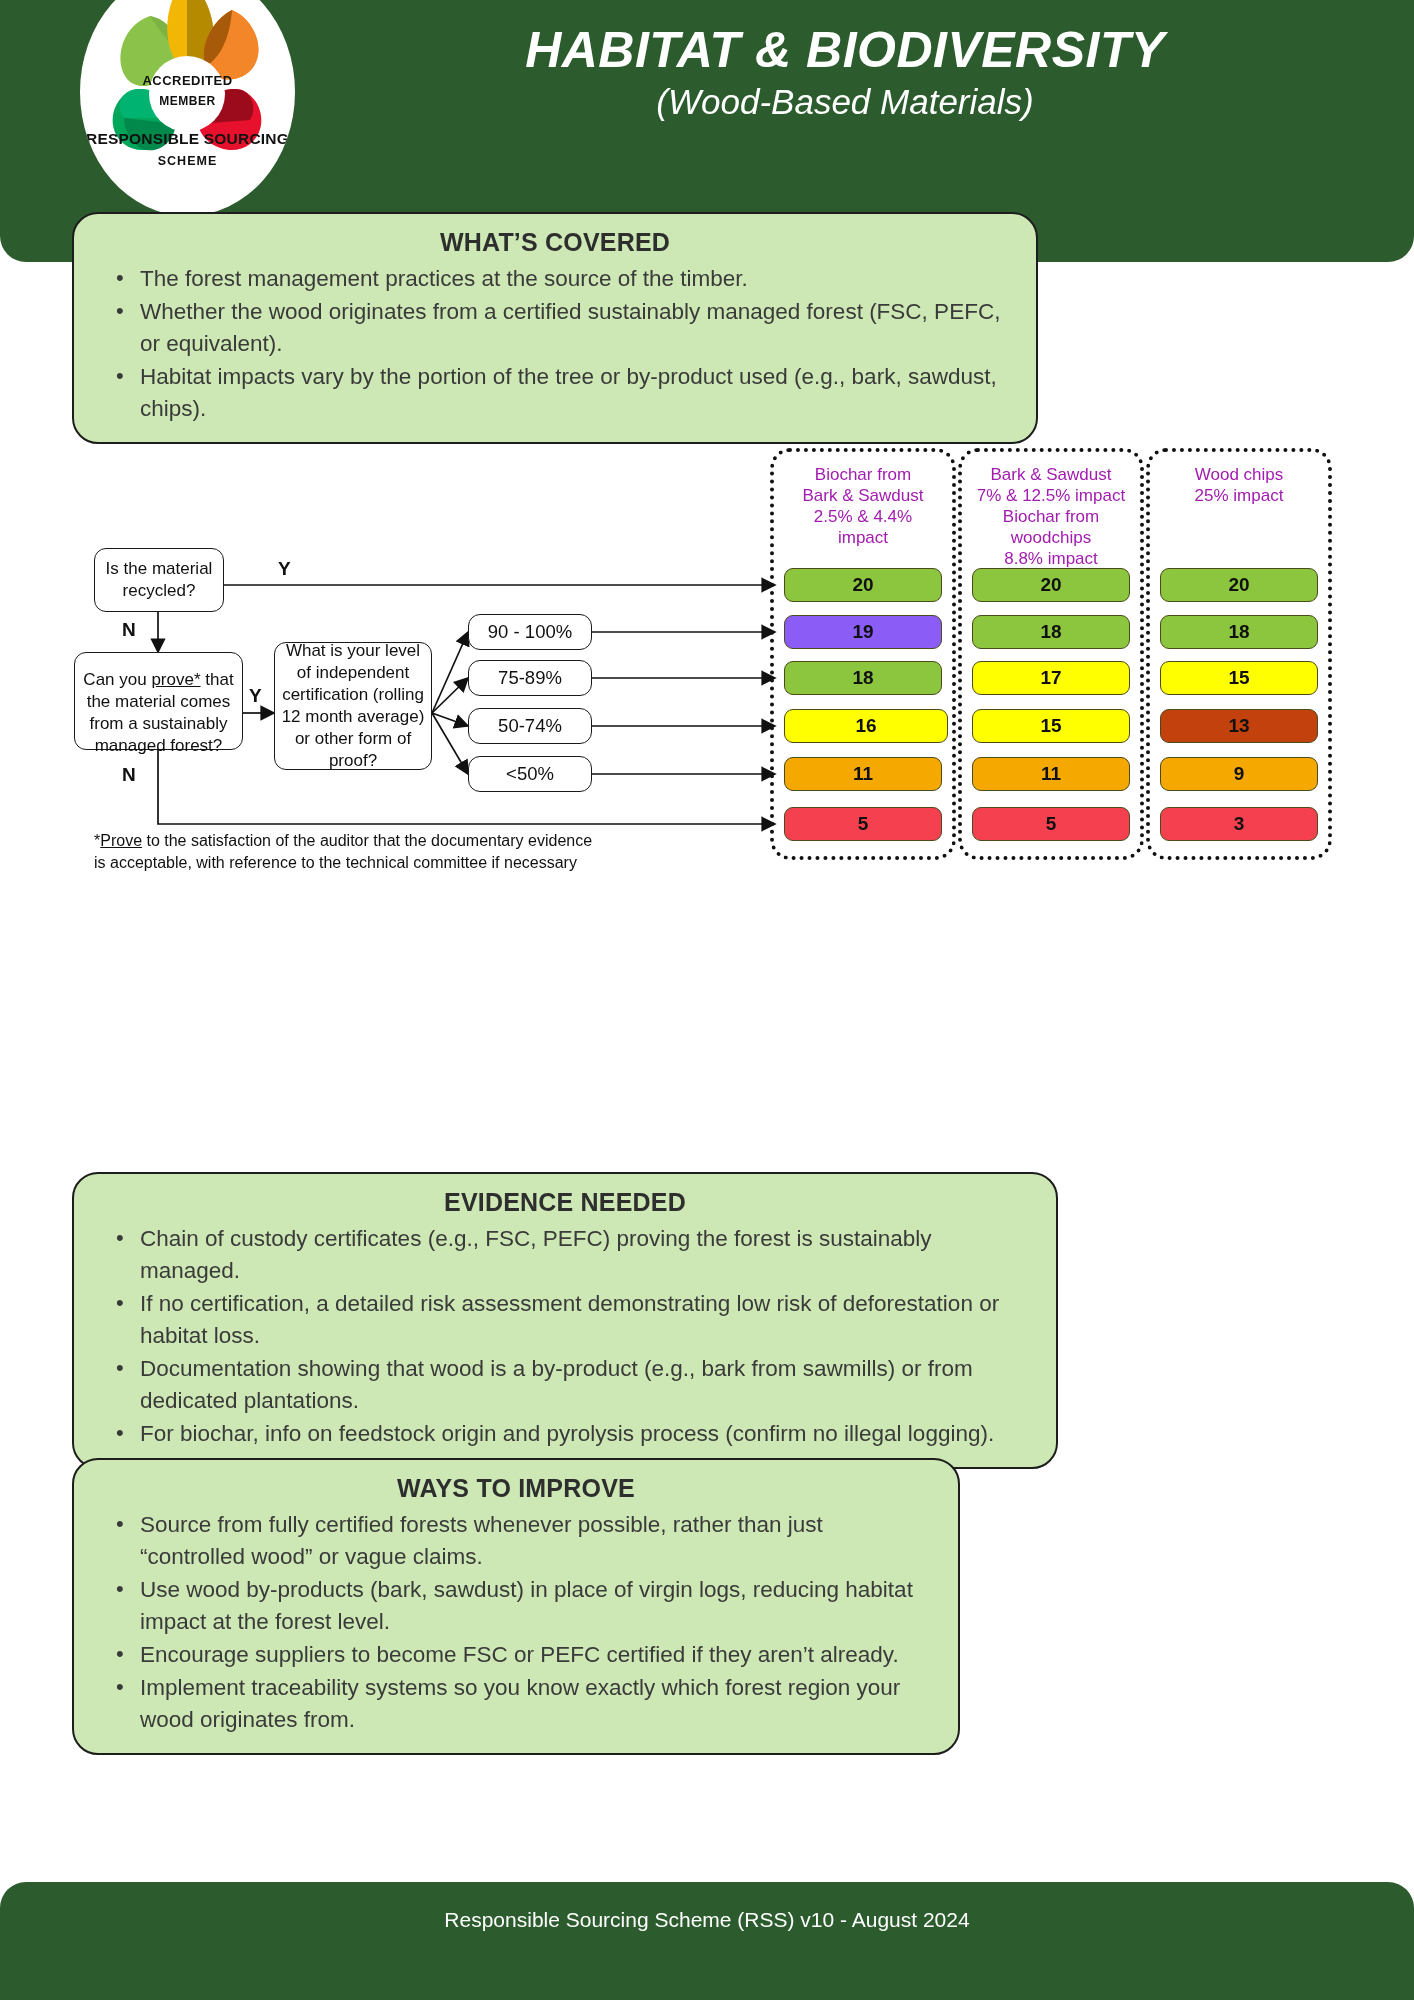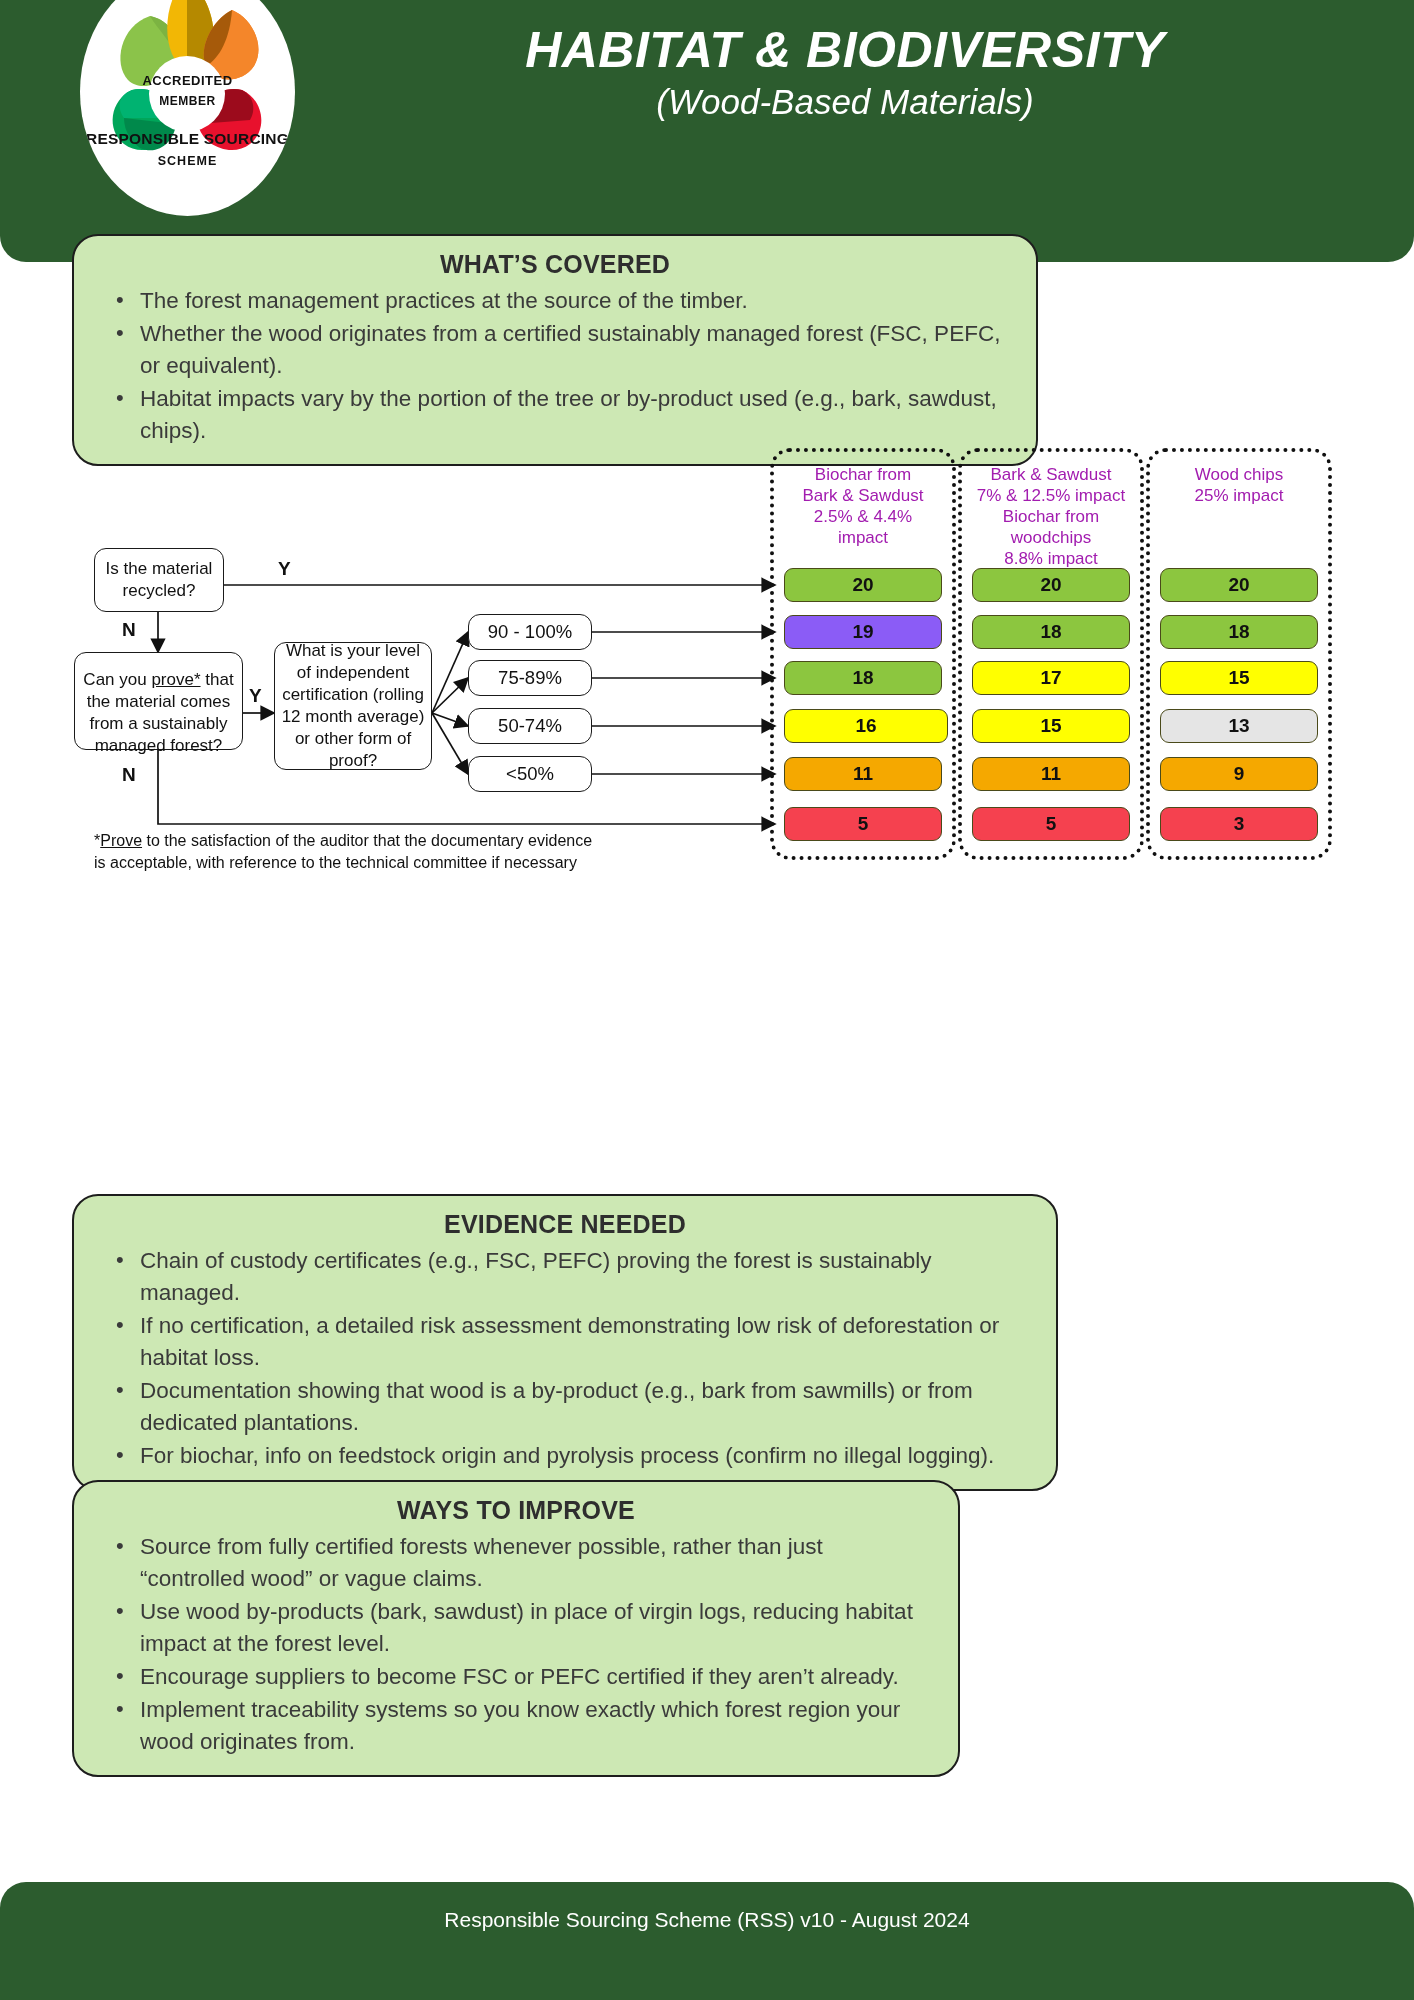--- a/index.html
+++ b/index.html
@@ -77,21 +77,20 @@
     margin-top: 4px;
   }
 
   
   .panel {
     position: absolute;
     background: #cde8b4;
     border: 2.5px solid #1d1d1d;
     border-radius: 26px;
     padding: 14px 26px 16px 26px;
-    margin-top: 22px;
   }
   .panel h2 {
     text-align: center;
     font-size: 25px;
     font-weight: 800;
     color: #2e2e2e;
     letter-spacing: .2px;
     margin-bottom: 6px;
   }
   .panel ul { list-style: none; }
@@ -334,21 +333,21 @@
     <div class="pill" style="left:972px; top:377px; width:158px; background:#f5414f;">5</div>
 
     <div class="col-frame" style="left:1146px; top:18px; width:186px; height:412px;"></div>
     <div class="col-head" style="left:1152px; top:34px; width:174px;">
       <div>Wood chips</div>
       <div>25% impact</div>
     </div>
     <div class="pill" style="left:1160px; top:138px; width:158px; background:#8cc63f;">20</div>
     <div class="pill" style="left:1160px; top:185px; width:158px; background:#8cc63f;">18</div>
     <div class="pill" style="left:1160px; top:231px; width:158px; background:#ffff00;">15</div>
-    <div class="pill" style="left:1160px; top:279px; width:158px; background:#e5e5e5;">13</div>
+    <div class="pill" style="left:1160px; top:279px; width:158px; background:#c2410c;">13</div>
     <div class="pill" style="left:1160px; top:327px; width:158px; background:#f5a800;">9</div>
     <div class="pill" style="left:1160px; top:377px; width:158px; background:#f5414f;">3</div>
 
   </div>
 
   <div class="panel" id="panel-evidence">
     <h2>EVIDENCE NEEDED</h2>
     <ul>
       <li>Chain of custody certificates (e.g., FSC, PEFC) proving the forest is sustainably managed.</li>
       <li>If no certification, a detailed risk assessment demonstrating low risk of deforestation or habitat loss.</li>

